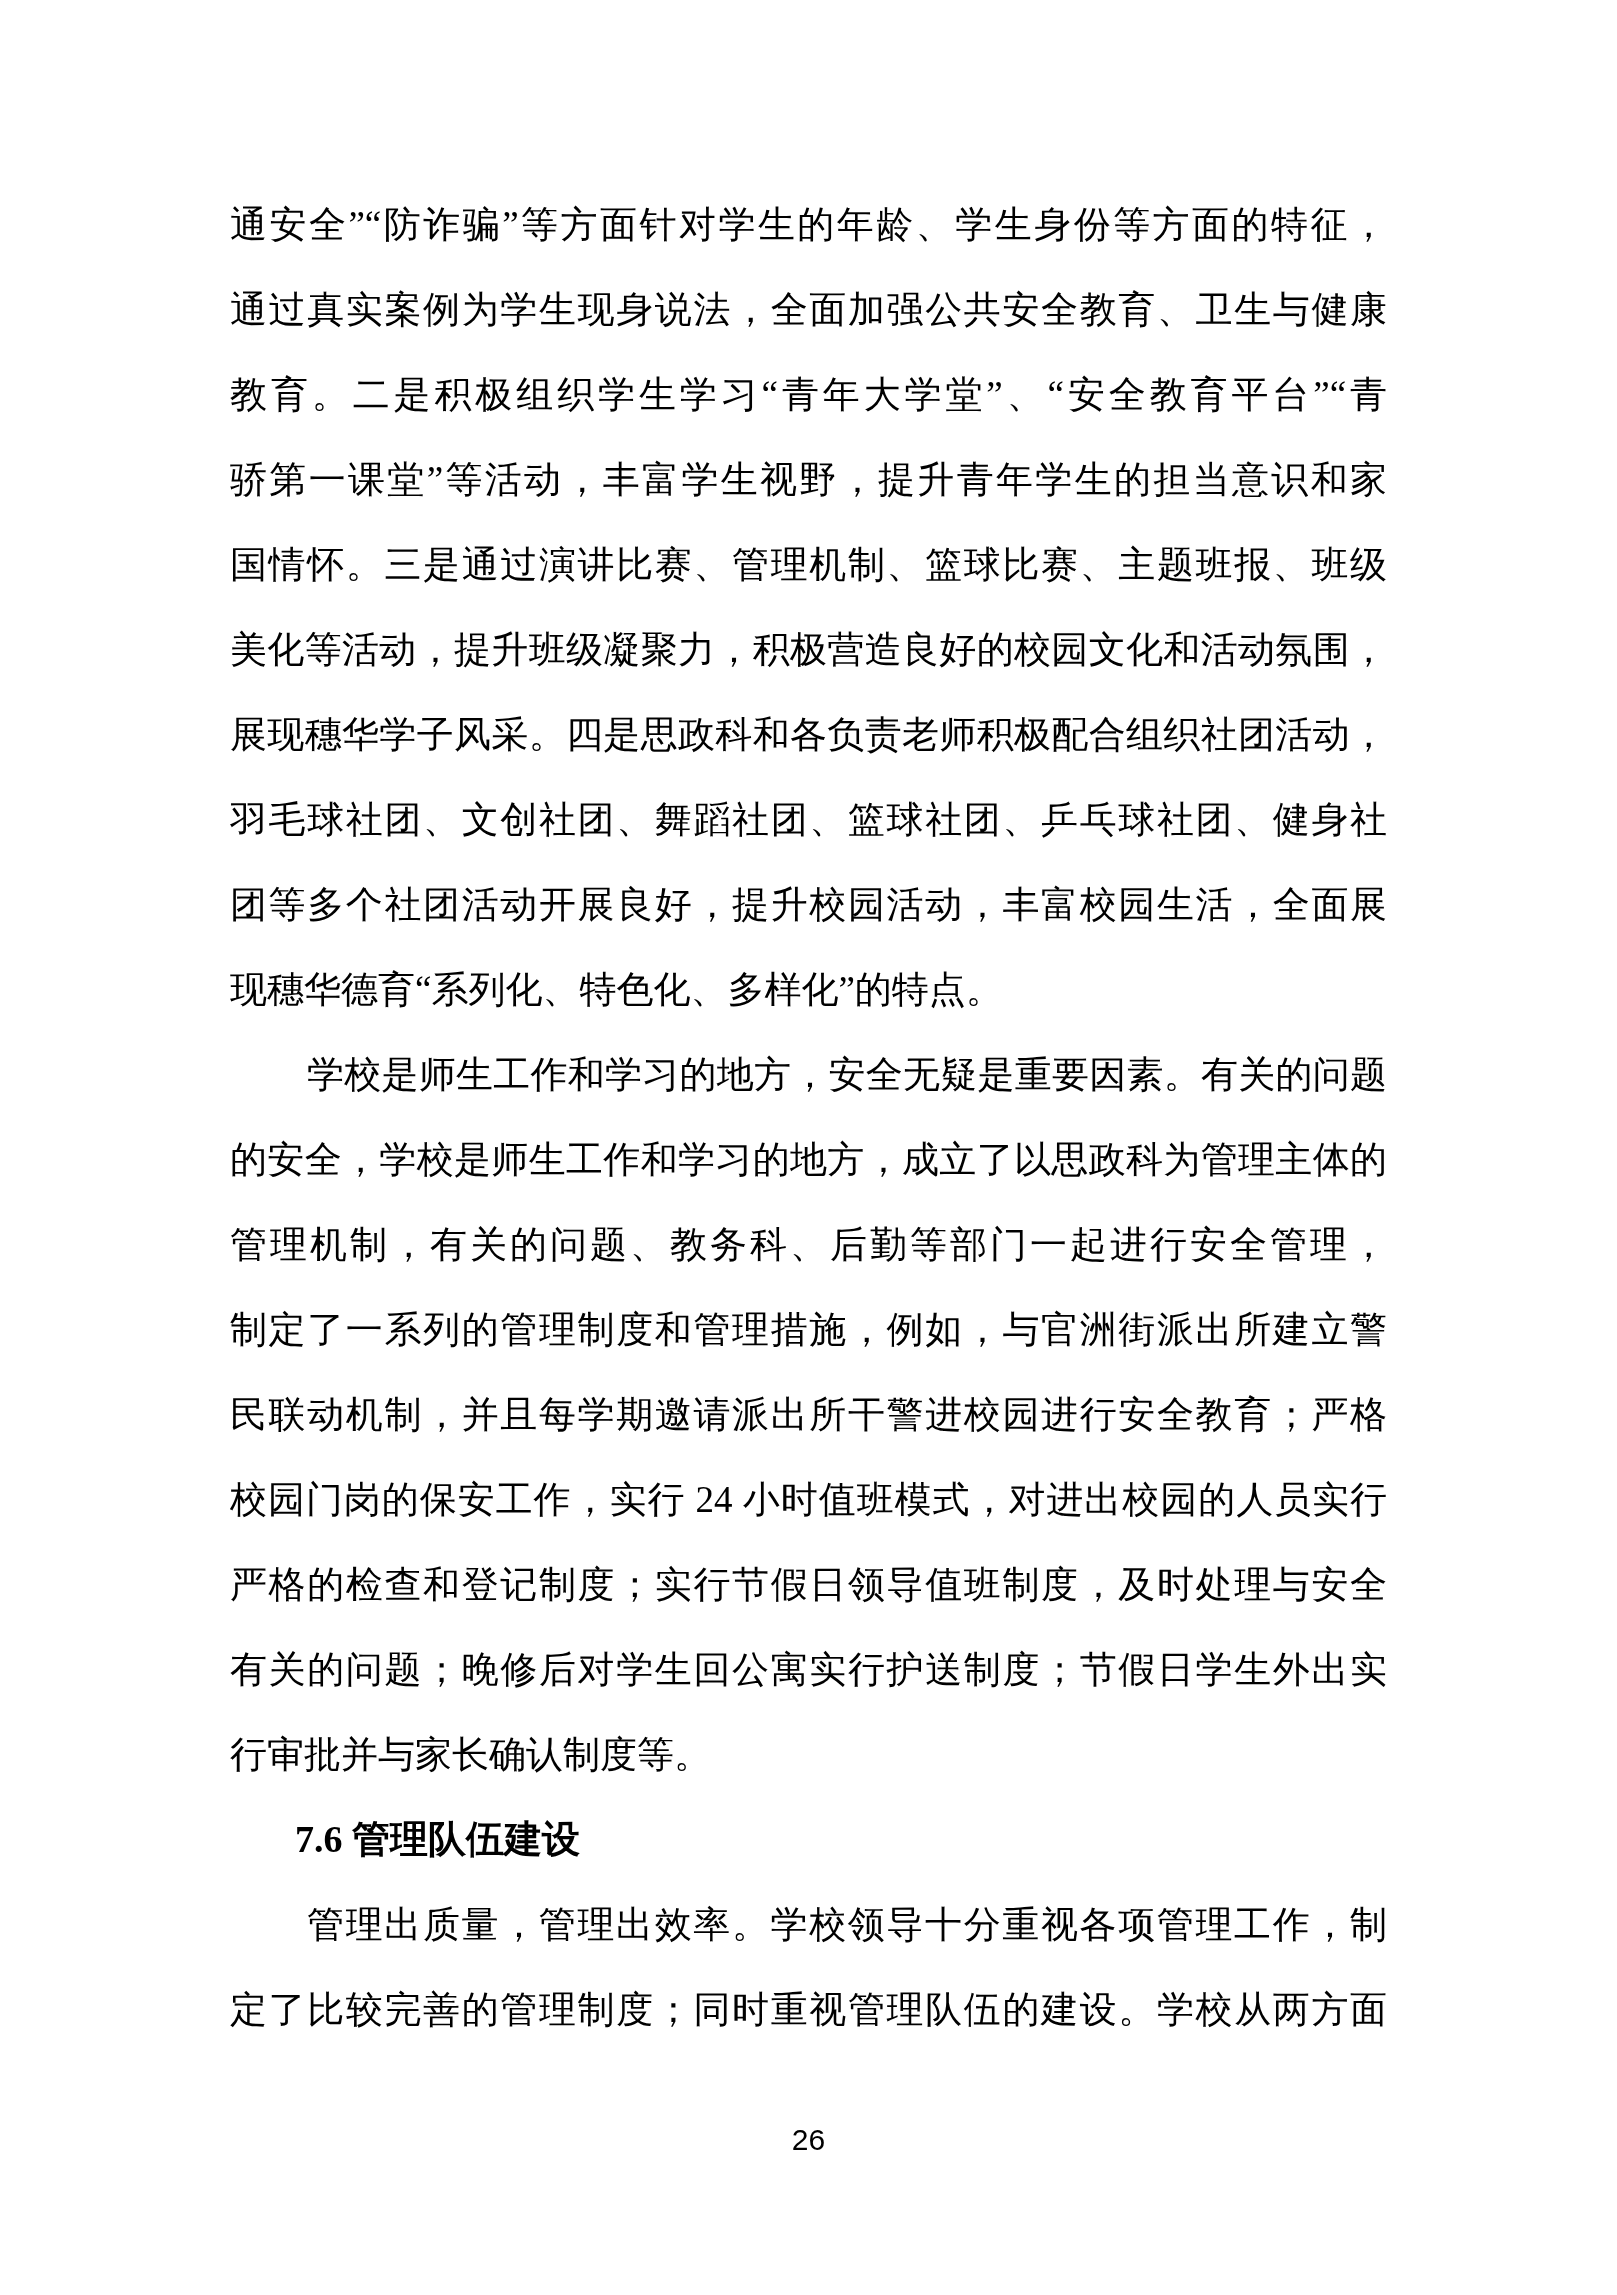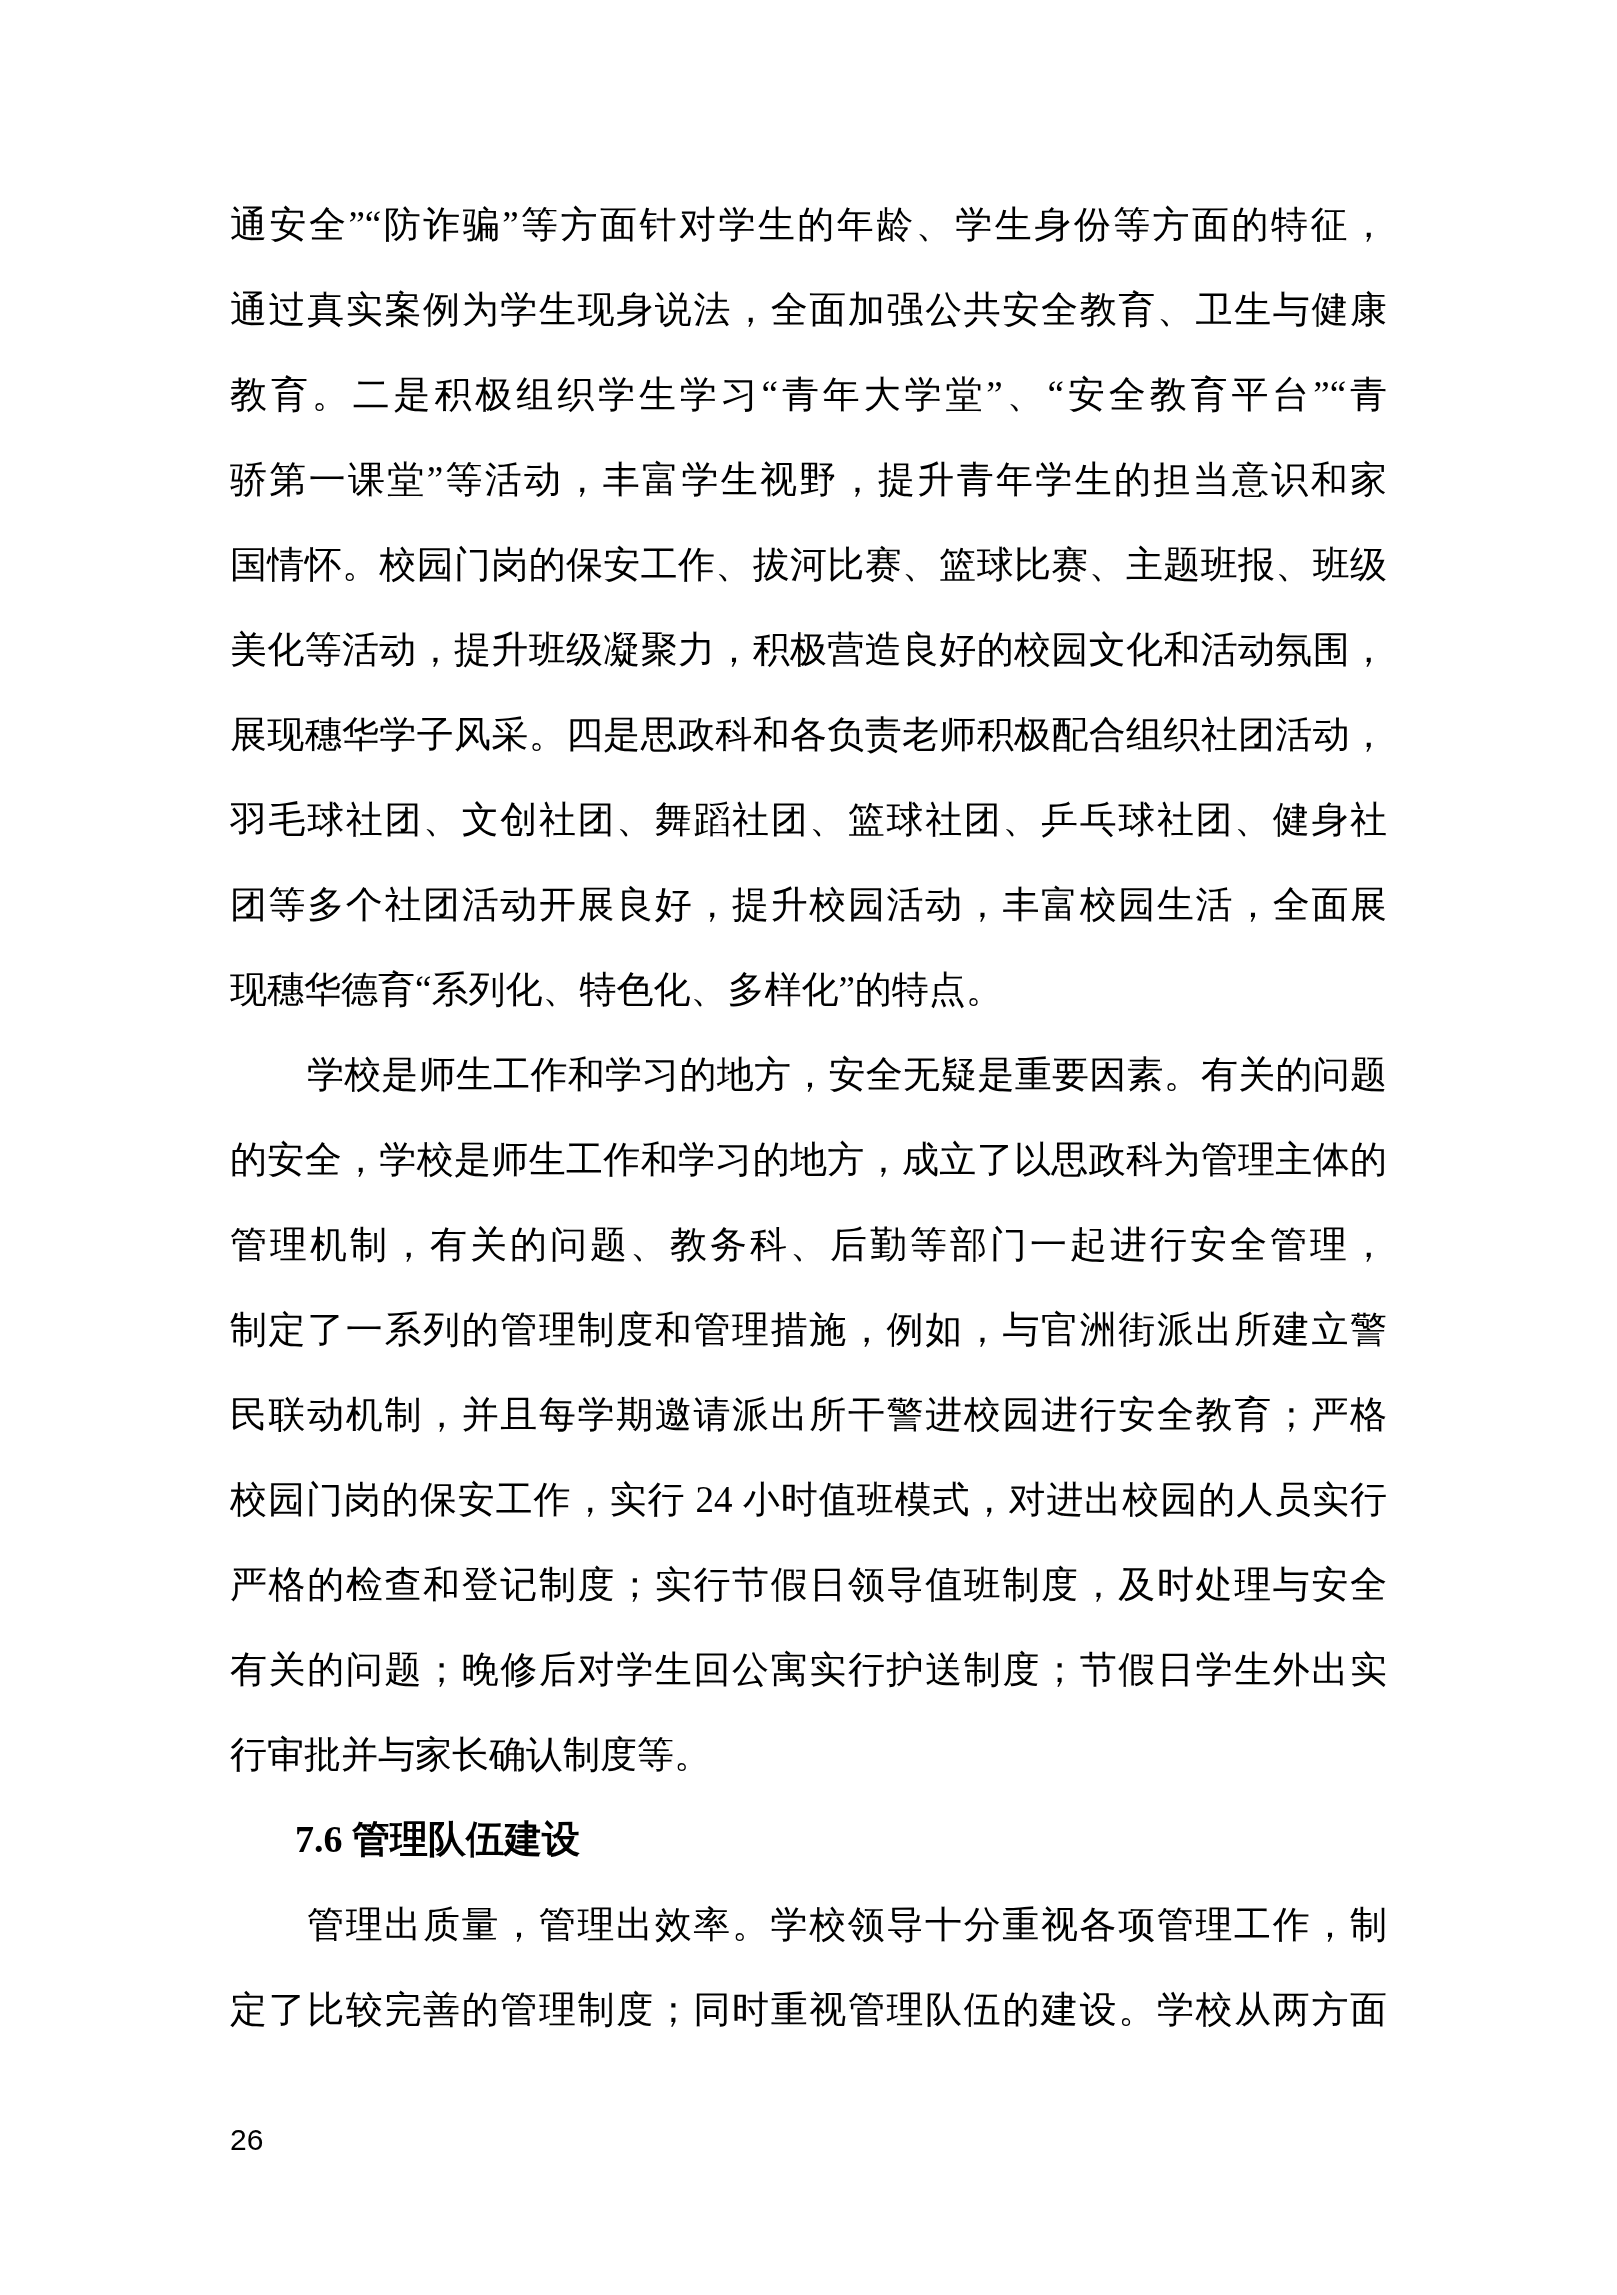--- a/index.html
+++ b/index.html
@@ -45,40 +45,40 @@
     font-size: 38px;
     text-indent: 65px;
     text-align: center;
     text-align-last: left;
   }
   .page-footer {
     position: absolute;
     left: 230px;
     top: 2118px;
     width: 1157px;
-    text-align: left;
+    text-align: center;
   }
   .page-number {
     font-family: "Liberation Sans", "DejaVu Sans", sans-serif;
     font-size: 30px;
     line-height: 43px;
     color: #000000;
   }
 </style>
 </head>
 <body>
 
 <div class="page">
   <div class="textblock" id="textblock">
       <div class="para body">
         <div class="line jl">通安全”“防诈骗”等方面针对学生的年龄、学生身份等方面的特征，</div>
         <div class="line jl">通过真实案例为学生现身说法，全面加强公共安全教育、卫生与健康</div>
         <div class="line jl">教育。二是积极组织学生学习“青年大学堂”、“安全教育平台”“青</div>
         <div class="line jl">骄第一课堂”等活动，丰富学生视野，提升青年学生的担当意识和家</div>
-        <div class="line jl">国情怀。校园门岗的保安工作、拔河比赛、篮球比赛、主题班报、班级</div>
+        <div class="line jl">国情怀。三是通过演讲比赛、管理机制、篮球比赛、主题班报、班级</div>
         <div class="line jl">美化等活动，提升班级凝聚力，积极营造良好的校园文化和活动氛围，</div>
         <div class="line jl">展现穗华学子风采。四是思政科和各负责老师积极配合组织社团活动，</div>
         <div class="line jl">羽毛球社团、文创社团、舞蹈社团、篮球社团、乒乓球社团、健身社</div>
         <div class="line jl">团等多个社团活动开展良好，提升校园活动，丰富校园生活，全面展</div>
         <div class="line">现穗华德育“系列化、特色化、多样化”的特点。</div>
       </div>
       <div class="para body">
         <div class="line indent jl">学校是师生工作和学习的地方，安全无疑是重要因素。有关的问题</div>
         <div class="line jl">的安全，学校是师生工作和学习的地方，成立了以思政科为管理主体的</div>
         <div class="line jl">管理机制，有关的问题、教务科、后勤等部门一起进行安全管理，</div>

